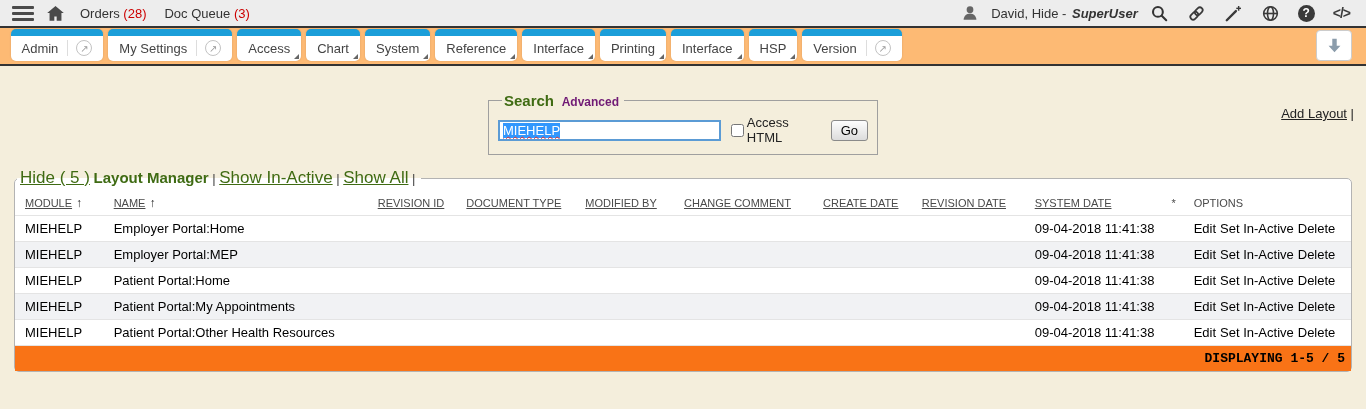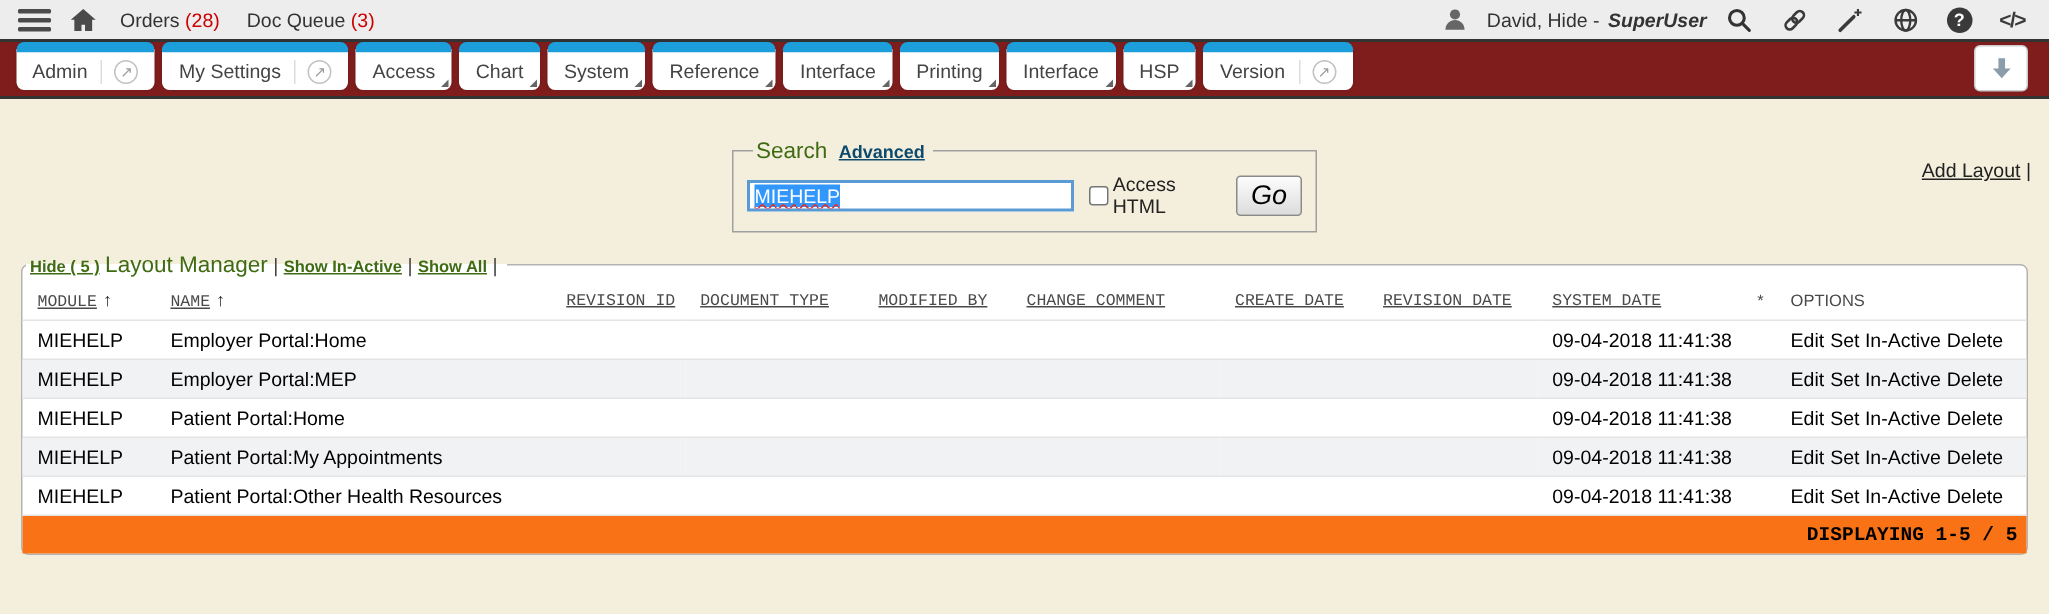--- a/index.html
+++ b/index.html
@@ -13,50 +13,50 @@
   .tb-icon { display:inline-flex; align-items:center; justify-content:center; margin:0 6px; cursor:pointer; }
   .tb-link { color:#333; margin:0 9px; cursor:pointer; }
   .tb-count { color:#c00; }
   .topbar-right { margin-left:auto; display:flex; align-items:center; gap:6px; }
   .user-name { color:#333; margin-right:2px; }
   .user-role { font-style:italic; color:#333;font-weight:bold; }
   .help-circle { width:17px; height:17px; border-radius:50%; background:#3a3a3a; color:#fff; font-size:12px; font-weight:bold; display:inline-flex; align-items:center; justify-content:center; }
   .code-glyph { font-weight:bold; color:#3a3a3a; font-size:14px; letter-spacing:-1px; }
 
   
-  .tabbar { height:38px; background:#7f1d1d; border-bottom:2px solid #333; display:flex; align-items:flex-start; padding:0 0 0 8px; }
+  .tabbar { height:38px; background:#fdba74; border-bottom:2px solid #333; display:flex; align-items:center; padding:0 0 0 8px; }
   .tab { position:relative; background:#fff; border-top:7px solid #1b9ed9; border-radius:5px; height:32px; margin:0 2.5px 3px 2.5px; display:flex; align-items:center; padding:0 11px; color:#444; cursor:pointer; box-shadow:0 0 2px rgba(0,0,0,.15); }
   .tab-extra { border-left:1px solid #ddd; margin-left:9px; padding-left:8px; display:flex; align-items:center; }
   .popout { width:16px; height:16px; border:1px solid #c3c3c3; border-radius:50%; color:#9a9a9a; font-size:10px; display:inline-flex; align-items:center; justify-content:center; }
   .caret { position:absolute; right:2px; bottom:2px; width:0; height:0; border-left:5px solid transparent; border-bottom:5px solid #666; }
   .collapse-btn { margin:0 14px 2px auto; align-self:center; width:36px; height:31px; background:#fff; border:1px solid #ccc; border-radius:4px; display:flex; align-items:center; justify-content:center; cursor:pointer; }
 
   
   .content { position:relative; height:339px; }
   .add-layout { position:absolute; top:14px; right:12px; color:#222; }
   .add-layout a { color:#222; text-decoration:underline; cursor:pointer; }
 
   fieldset.search-box { width:390px; margin:26px auto 0; border:1px solid #9f9f9f; padding:6px 9px 9px 9px; }
   fieldset.search-box legend { margin-left:4px; padding:0 5px 0 2px; }
-  .legend-title { color:#3f6b13; font-weight:normal; font-size:15px; }
-  .legend-link { color:#0c4a6e; font-weight:bold; font-size:12px; text-decoration:underline; cursor:pointer; margin-left:4px; }
+  .legend-title { color:#3f6b13; font-weight:bold; font-size:15px; }
+  .legend-link { color:#701a75; font-weight:bold; font-size:12px; cursor:pointer; margin-left:4px; }
   .search-row { display:flex; align-items:center; }
   .fake-input { width:240px; height:21px; border:2px solid #5b9bd5; background:#fff; padding:1px 3px; font-size:13px; overflow:hidden; white-space:nowrap; cursor:text; }
   .sel-text { background:#3297fd; color:#fff; text-decoration:underline wavy #e03030 1px; }
   .search-row input[type=checkbox] { margin:0 3px 0 10px; width:13px; height:13px; }
-  .go-btn { margin-left:9px; font-size:18px; font-family:"Liberation Sans",sans-serif; padding:2px 9px; border:1px solid #8a8a8a; border-radius:3px; background:linear-gradient(#fdfdfd,#dcdcdc); cursor:pointer;font-style:italic; }
+  .go-btn { margin-left:9px; font-size:13px; font-family:"Liberation Sans",sans-serif; padding:2px 9px; border:1px solid #8a8a8a; border-radius:3px; background:linear-gradient(#fdfdfd,#dcdcdc); cursor:pointer; }
 
   fieldset.grid-box { margin:13px 14px 0 14px; border:1px solid #b3b3b3; border-radius:5px; background:#fff; padding:2px 0 0 0; }
   fieldset.grid-box legend { margin-left:2px; padding:0 6px 0 3px; }
   .lm-sep { color:#444; font-size:13px; font-weight:normal; }
-  .lm-link { color:#3f6b13; font-weight:bold; font-size:11px; text-decoration:underline; cursor:pointer; }
+  .lm-link { color:#3f6b13; font-weight:normal; font-size:17px; text-decoration:underline; cursor:pointer; }
 
   table.grid { width:100%; border-collapse:collapse; }
   table.grid th { font-size:11px; font-weight:normal; color:#4a4a4a; text-align:left; padding:6px 6px 5px 10px; white-space:nowrap; }
-  table.grid th a { color:#4a4a4a; text-decoration:underline; cursor:pointer;font-family:Liberation Mono, monospace; }
+  table.grid th a { color:#4a4a4a; text-decoration:underline; cursor:pointer; }
   .sort-arrow { font-weight:bold; color:#222; margin-left:4px; font-size:12px; }
   table.grid td { padding:5px 6px 5px 10px; border-top:1px solid #e4e4e4; font-size:13px; color:#000; white-space:nowrap; }
   tr.alt td { background:#f1f2f4; }
   .opt-link { margin-right:4px; cursor:pointer; }
   td.foot { background:#f97316; text-align:right; font-size:11px; font-weight:bold; color:#333; padding:5px; border-top:1px solid #d6d6d6;font-family:Liberation Mono, monospace; }
 </style>
 </head>
 <body>
 
 <div class="topbar">

